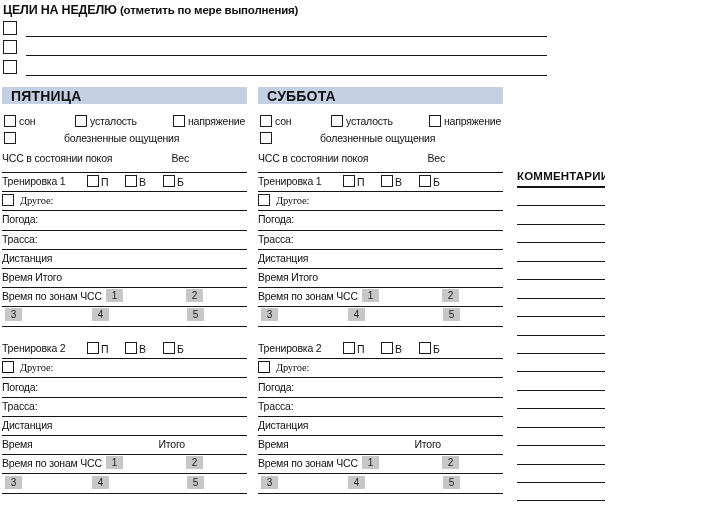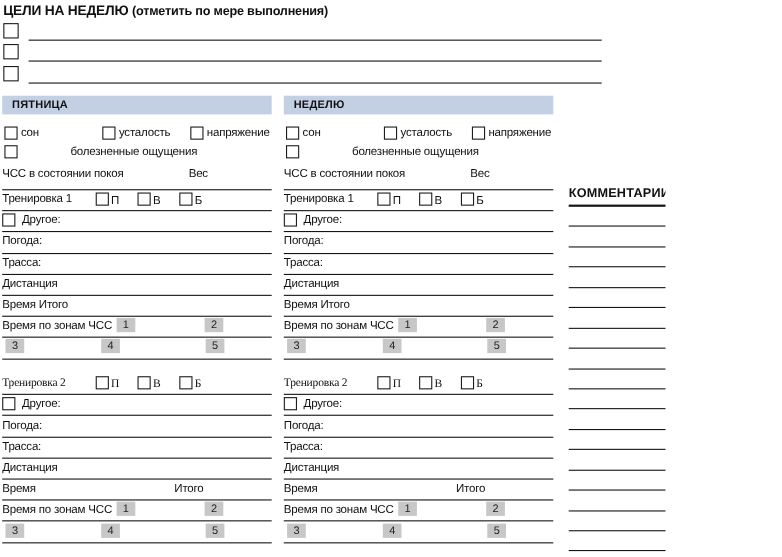--- a/index.html
+++ b/index.html
@@ -43,56 +43,56 @@
 
   
   .day-slot { position: absolute; top: 87px; width: 245px; }
   #day-slot-0 { left: 2px; }
   #day-slot-1 { left: 258px; }
   .day-col { width: 245px; font-size: 10.5px; }
   .day-header {
     height: 17px; background: var(--day-header-bg);
     display: flex; align-items: center; padding-left: 9px;
   }
-  .day-name { font-weight: bold; font-size: 10px; letter-spacing: 0.2px; }
+  .day-name { font-weight: bold; font-size: 14px; letter-spacing: 0.2px; }
 
   .wellness1 { display: flex; align-items: center; margin-top: 8px; height: 17px; padding-left: 2px; }
   .w-item { display: flex; align-items: center; }
   .w-item .lbl { margin-left: 3px; }
   .w-item.w1 { width: 71px; }
-  .w-item.w2 { width: 98px; justify-content: center; }
+  .w-item.w2 { width: 98px; }
   .wellness2 { display: flex; align-items: center; height: 17px; padding-left: 2px; }
   .wellness2 .lbl { margin-left: 4px; padding-left: 44px; }
 
   .frow {
     position: relative; display: flex; align-items: center;
     height: 19.2px; border-bottom: 1.5px solid var(--line);
     padding-bottom: 2px;
   }
   .frow .checkbox { margin-bottom: 1px; }
   .hr-row { height: 27px; border-bottom: 1.6px solid var(--line); }
   .fill { flex: 1 1 auto; height: 100%; }
   .fill.w62 { flex: 0 0 62px; }
   .fill.w58 { flex: 0 0 58px; }
   .fill.w70 { flex: 0 0 70px; }
   .fill.w78 { flex: 0 0 78px; }
   .fill.w44 { flex: 0 0 44px; }
   .lbl { white-space: nowrap; }
   .wlabel { width: 85px; flex: none; }
   .ig { display: flex; align-items: flex-end; width: 38px; flex: none; }
   .ig .lbl { margin-left: 2px; }
-  .other-lbl { margin-left: 6px; }
+  .other-lbl { margin-left: 6px; font-family: Liberation Serif, serif; }
   .zone-badge {
     flex: none; width: 17px; height: 13px; margin-bottom: 1px;
     background: var(--zone-badge-bg); text-align: center;
     font-size: 10px; line-height: 13px; color: #222;
   }
   .zb1 { margin-left: 4px; }
   .zb3 { margin-left: 3px; }
-  .w2-start { margin-top: 13.6px; font-family: Liberation Serif, serif; }
+  .w2-start { margin-top: 13.6px; }
 
   
   .comments-col { position: absolute; left: 517px; top: 170px; width: 191px; }
   .comments-header {
     font-weight: bold; font-size: 11.5px; letter-spacing: 0.2px;
     padding-bottom: 3px; border-bottom: 2px solid var(--line); height: 18px;
   }
   .comment-line { height: 18.45px; border-bottom: 1.5px solid var(--line); }
 </style>
 </head>
@@ -258,21 +258,21 @@
       <span class="zone-badge">4</span>
       <span class="fill w78"></span>
       <span class="zone-badge">5</span>
       <span class="fill"></span>
     </div>
   </div>
 </div>
   <div class="day-slot" id="day-slot-1">
   <div class="day-col">
     <div class="day-header">
-      <span class="day-name">НЕДЕЛЮ</span>
+      <span class="day-name">СУББОТА</span>
     </div>
 
     <div class="wellness1">
       <span class="w-item w1">
         <span class="checkbox"></span>
         <span class="lbl">сон</span>
       </span>
       <span class="w-item w2">
         <span class="checkbox"></span>
         <span class="lbl">усталость</span>

